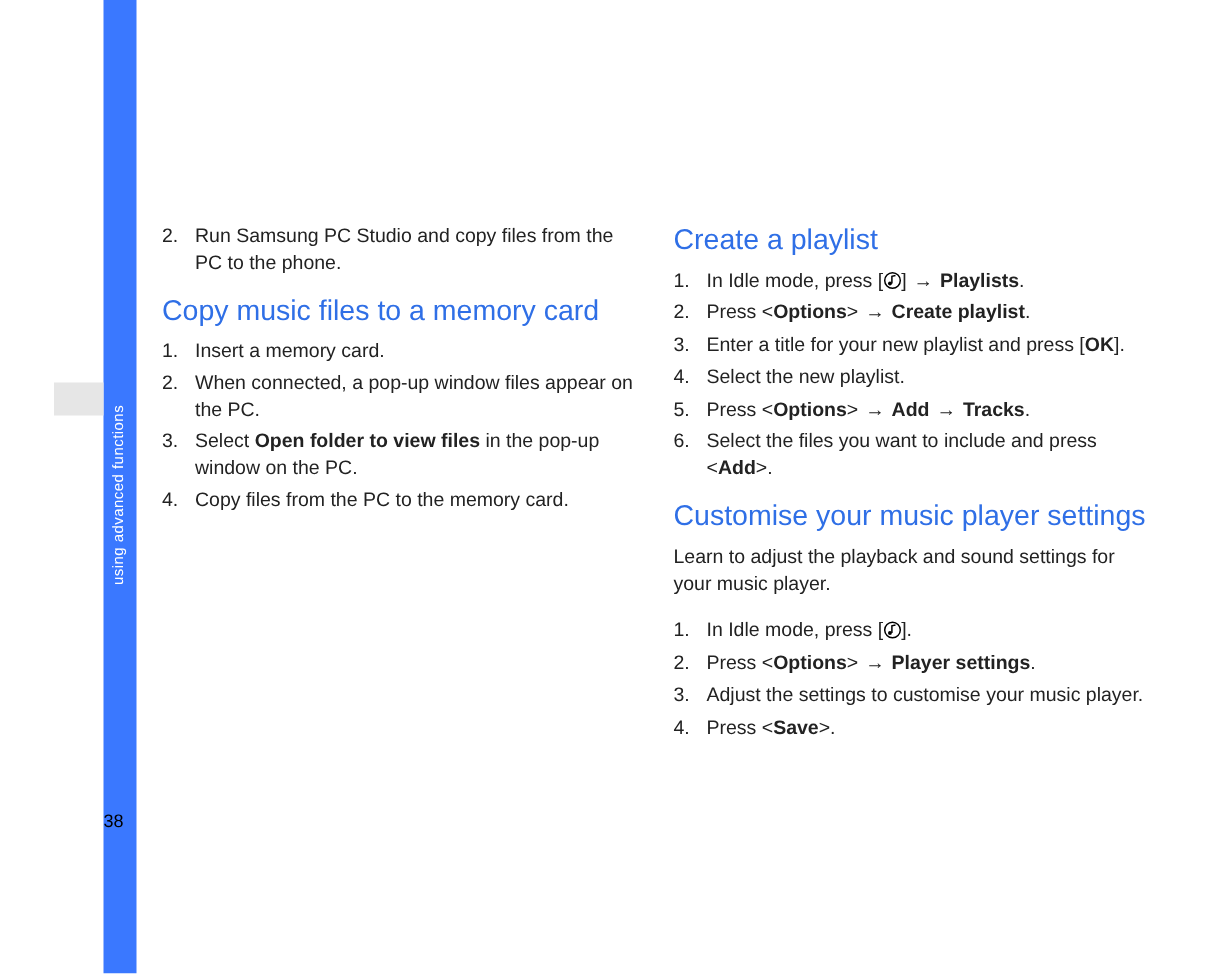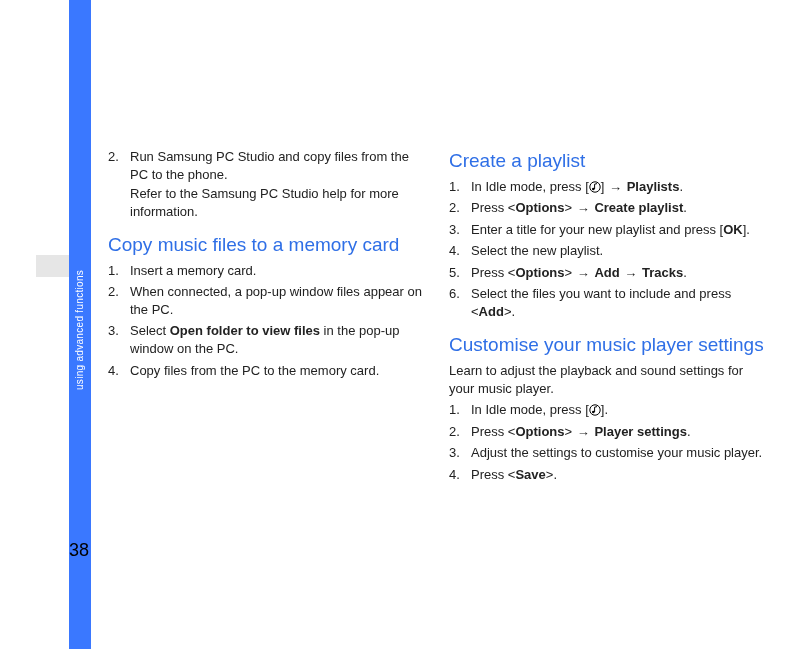--- a/index.html
+++ b/index.html
@@ -1,51 +1,50 @@
 <!DOCTYPE html>
 <html><head>
 <meta charset="utf-8">
 <style>
   * { box-sizing: border-box; margin: 0; padding: 0; }
   html, body { width: 810px; height: 649px; background: #fff; font-family: Arial, Helvetica, sans-serif; color: #000; }
   .page { position: relative; width: 810px; height: 649px; }
   .blue-bar { position: absolute; left: 69px; top: 0; width: 22px; height: 649px; background: #3a78ff; }
   .gray-block { position: absolute; left: 36px; top: 255px; width: 33px; height: 22px; background: #e6e6e6; }
   .side-label { position: absolute; left: 74px; top: 390px; transform: rotate(-90deg); transform-origin: left top; font-size: 10px; color: #fff; letter-spacing: 0.3px; white-space: nowrap; }
-  .page-number { position: absolute; left: 69px; top: 540px; font-size: 18px; color: #000; }
+  .page-number { position: absolute; left: 69px; top: 540px; font-size: 12px; color: #000; }
   .content { position: absolute; left: 108px; top: 148px; width: 660px; display: flex; gap: 22px; }
   .col { width: 319px; font-size: 13px; line-height: 1.35; color: #222; }
   .h { color: #2f6fe6; font-size: 19px; margin: 12px 0 4px 0; font-weight: 400; }
   ol { list-style: none; padding: 0; margin: 0; }
   li { position: relative; padding-left: 22px; margin-bottom: 4px; }
   li .num { position: absolute; left: 0; top: 0; }
   .sub { margin-top: 2px; }
   .b { font-weight: 600; }
   .arrow { padding: 0 1px; }
   .mi { display: inline-block; vertical-align: -2px; }
   .mi svg { display: block; }
-  .intro { margin: 2px 0 4px 0; }
+  .intro { margin: 2px 0 14px 0; }
 </style>
 </head>
 <body>
 
 <div class="page">
   <div class="blue-bar"></div>
   <div class="gray-block"></div>
   <div class="side-label">using advanced functions</div>
   <div class="page-number">38</div>
 
   <div class="content">
 
     <div class="col">
       <ol>
         <li>
           <span class="num">2.</span>
           <span>Run Samsung PC Studio and copy files from the PC to the phone.</span>
-          <div class="sub">Refer to the Samsung PC Studio help for more information.</div>
         </li>
       </ol>
 
       <div class="h">Copy music files to a memory card</div>
 
       <ol>
         <li>
           <span class="num">1.</span>
           <span>Insert a memory card.</span>
         </li>

